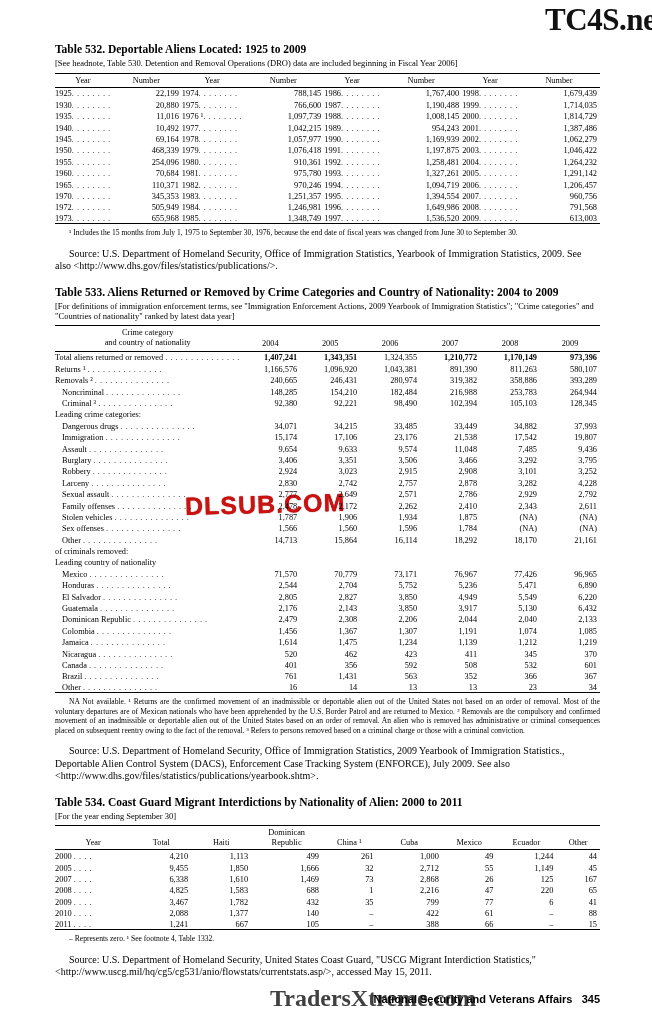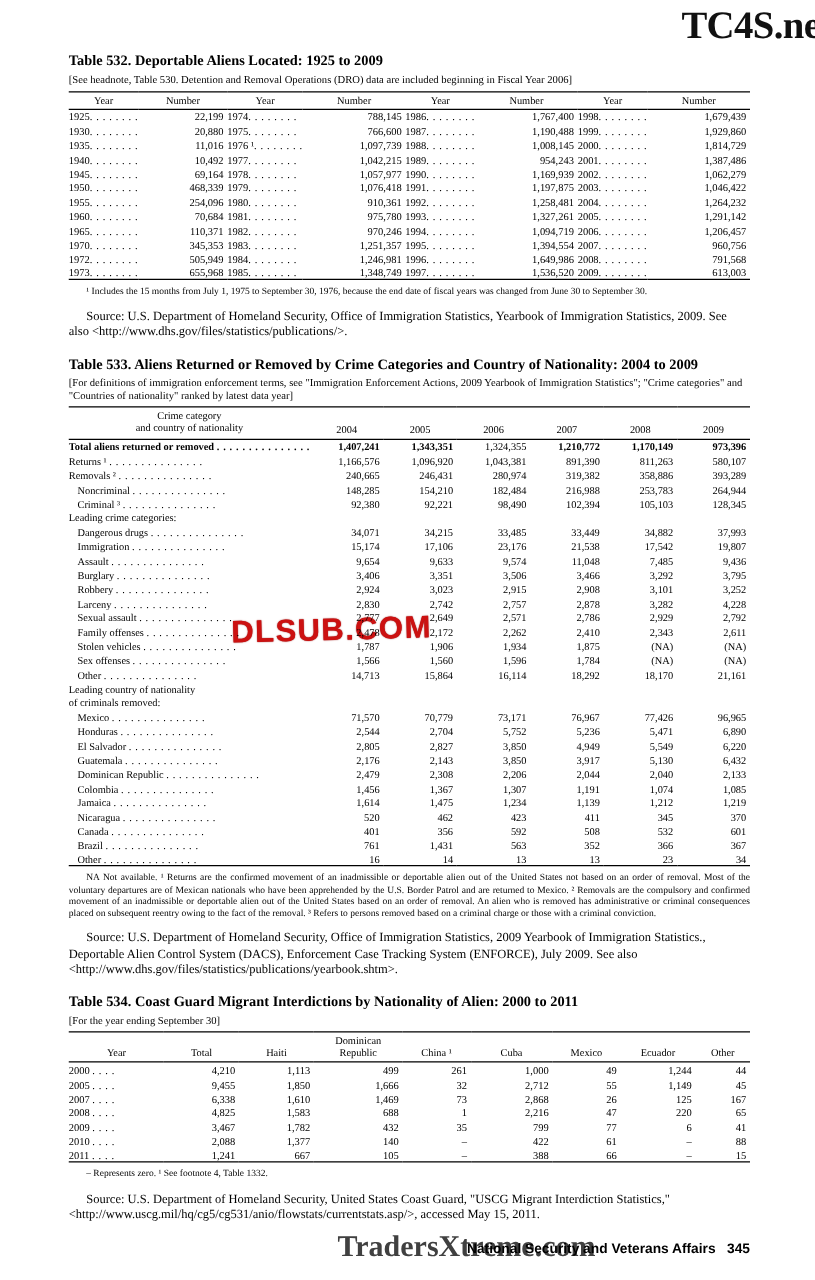--- a/index.html
+++ b/index.html
@@ -104,21 +104,21 @@
               <td class="num">1,679,439</td>
             </tr>
             <tr class="r">
               <td class="leader">1930<span class="dots">. . . . . . . .</span></td>
               <td class="num">20,880</td>
               <td class="leader">1975<span class="dots">. . . . . . . .</span></td>
               <td class="num">766,600</td>
               <td class="leader">1987<span class="dots">. . . . . . . .</span></td>
               <td class="num">1,190,488</td>
               <td class="leader">1999<span class="dots">. . . . . . . .</span></td>
-              <td class="num">1,929,860</td>
+              <td class="num">1,714,035</td>
             </tr>
             <tr class="r">
               <td class="leader">1935<span class="dots">. . . . . . . .</span></td>
               <td class="num">11,016</td>
               <td class="leader">1976 ¹<span class="dots">. . . . . . . .</span></td>
               <td class="num">1,097,739</td>
               <td class="leader">1988<span class="dots">. . . . . . . .</span></td>
               <td class="num">1,008,145</td>
               <td class="leader">2000<span class="dots">. . . . . . . .</span></td>
               <td class="num">1,814,729</td>
@@ -237,21 +237,21 @@
             <th style="width:11%">2007</th>
             <th style="width:11%">2008</th>
             <th style="width:11%">2009</th>
           </tr>
           <tr>
               <td colspan="7" class="rule-thin" style="height:1px;padding:0"></td>
             </tr>
         </thead>
         <tbody id="t533-body">
             <tr class="r">
-              <td class="leader" style="font-weight: bold;">Total aliens returned or removed <span class="dots">. . . . . . . . . . . . . . .</span></td>
+              <td class="leader" style="font-weight: normal;">Total aliens returned or removed <span class="dots">. . . . . . . . . . . . . . .</span></td>
               <td class="num" style="font-weight: bold;">1,407,241</td>
               <td class="num" style="font-weight: bold;">1,343,351</td>
               <td class="num" style="font-weight: normal; margin-top: 20px;">1,324,355</td>
               <td class="num" style="font-weight: bold;">1,210,772</td>
               <td class="num" style="font-weight: bold;">1,170,149</td>
               <td class="num" style="font-weight: bold;">973,396</td>
             </tr>
             <tr class="r">
               <td class="leader">Returns ¹ <span class="dots">. . . . . . . . . . . . . . .</span></td>
               <td class="num">1,166,576</td>
@@ -390,30 +390,30 @@
             <tr class="r">
               <td class="leader indent1">Other <span class="dots">. . . . . . . . . . . . . . .</span></td>
               <td class="num">14,713</td>
               <td class="num">15,864</td>
               <td class="num">16,114</td>
               <td class="num">18,292</td>
               <td class="num">18,170</td>
               <td class="num">21,161</td>
             </tr>
             <tr class="r">
+              <td class="leader">of criminals removed:</td>
+              <td class="num"></td>
+              <td class="num"></td>
+              <td class="num"></td>
+              <td class="num"></td>
+              <td class="num"></td>
+              <td class="num"></td>
+            </tr>
+            <tr class="r">
               <td class="leader">Leading country of nationality</td>
-              <td class="num"></td>
-              <td class="num"></td>
-              <td class="num"></td>
-              <td class="num"></td>
-              <td class="num"></td>
-              <td class="num"></td>
-            </tr>
-            <tr class="r">
-              <td class="leader">of criminals removed:</td>
               <td class="num"></td>
               <td class="num"></td>
               <td class="num"></td>
               <td class="num"></td>
               <td class="num"></td>
               <td class="num"></td>
             </tr>
             <tr class="r">
               <td class="leader indent1">Mexico <span class="dots">. . . . . . . . . . . . . . .</span></td>
               <td class="num">71,570</td>

